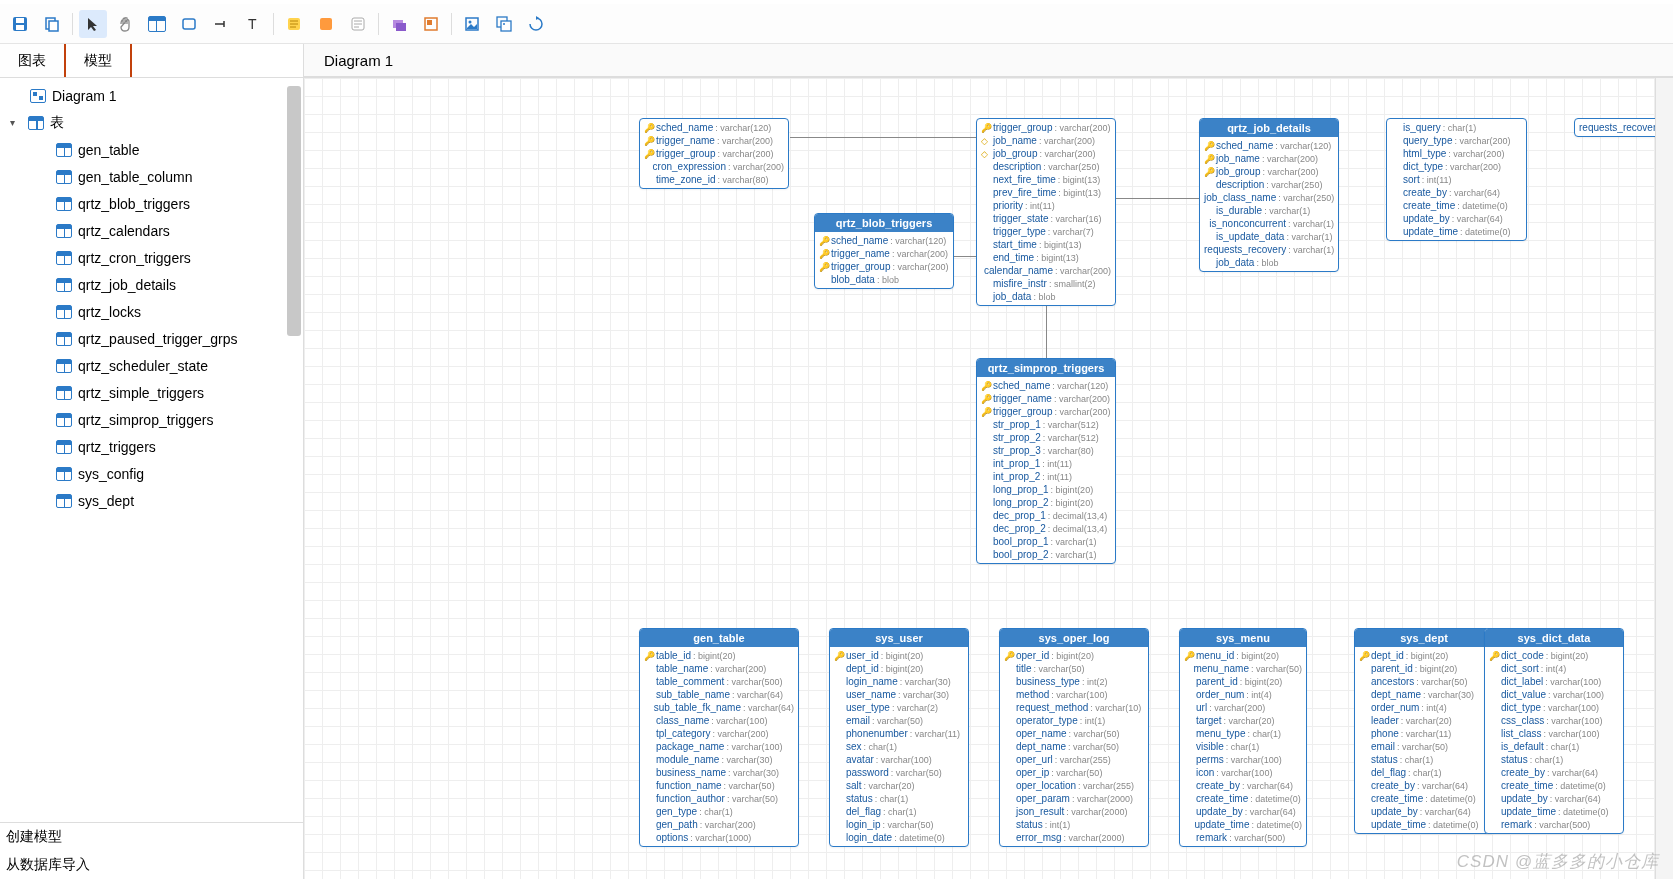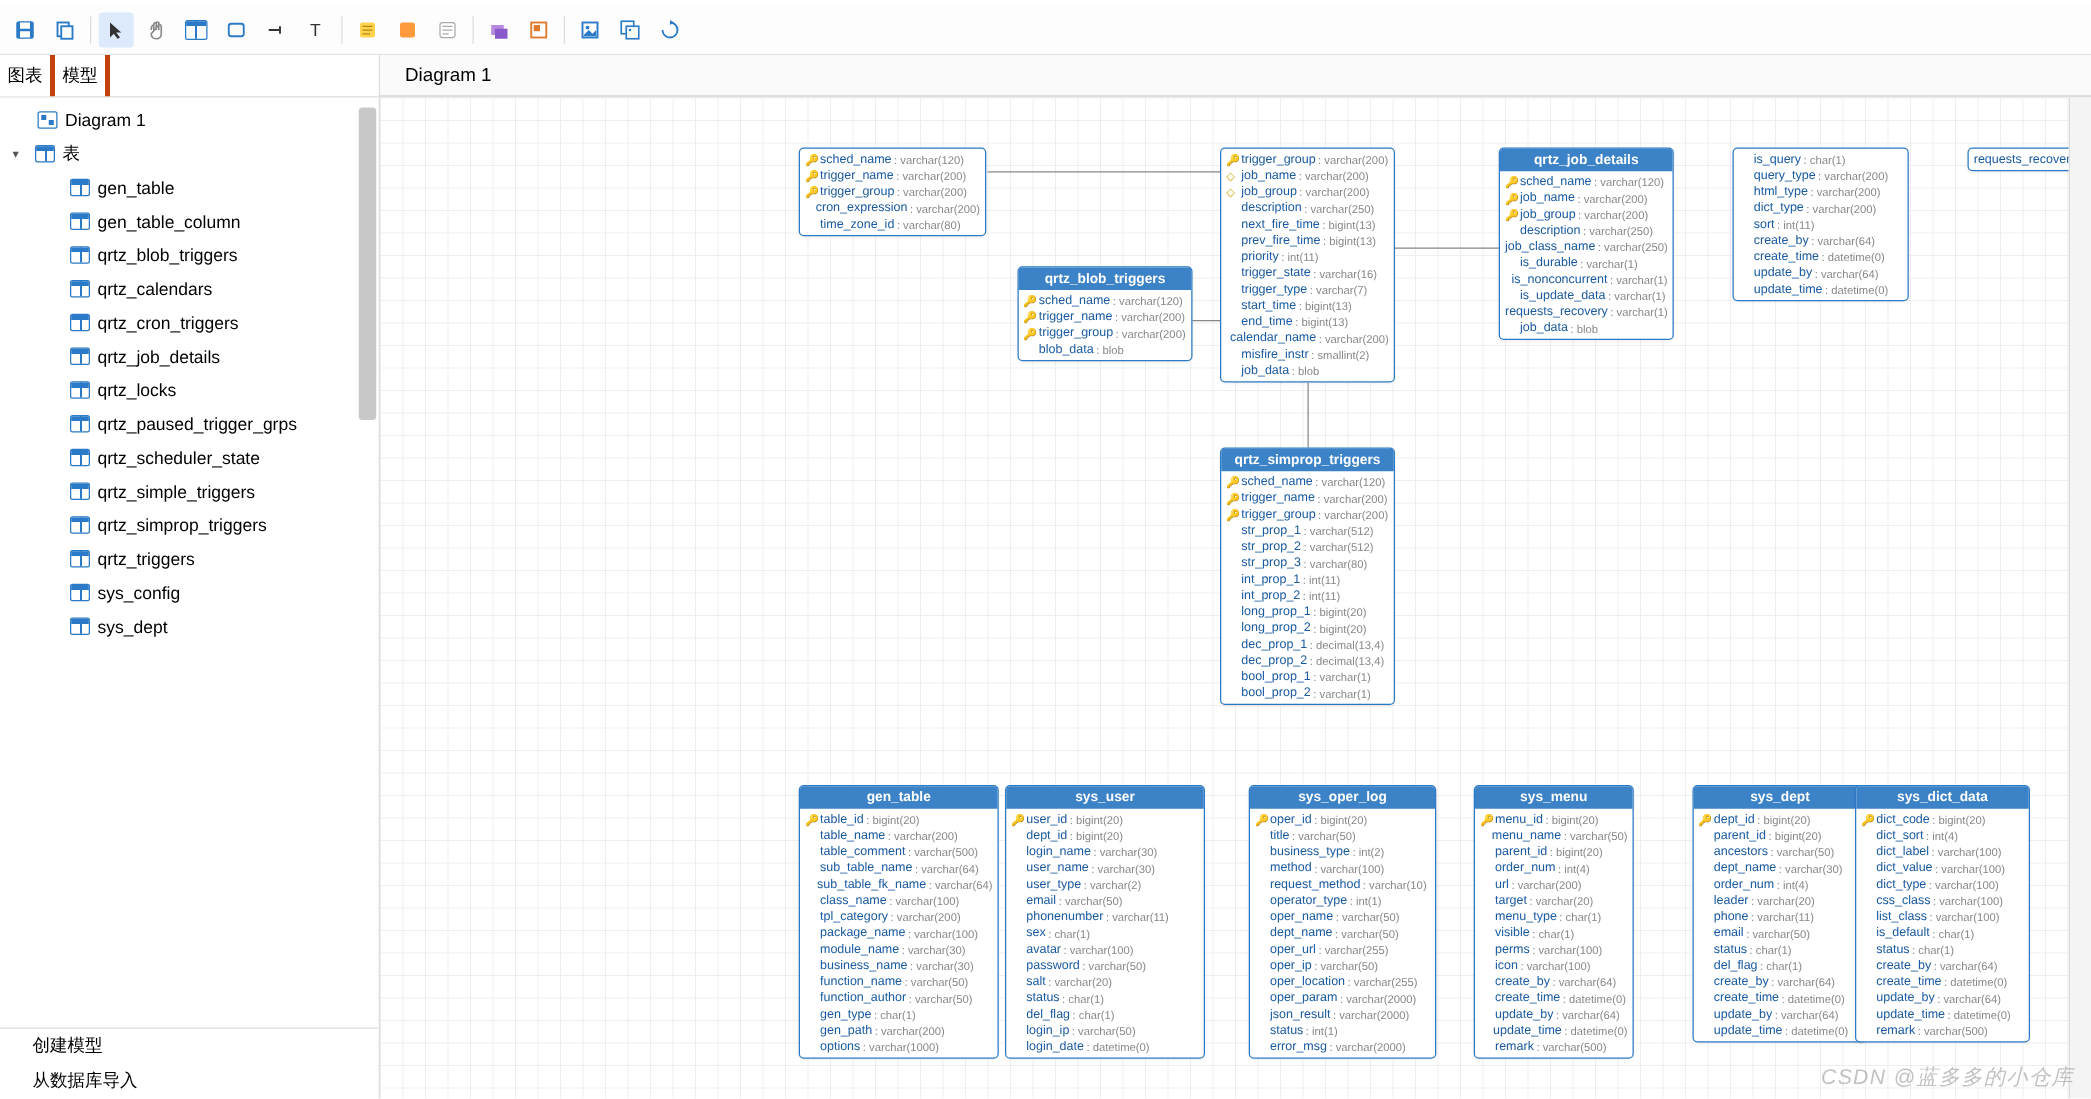--- a/index.html
+++ b/index.html
@@ -4,32 +4,32 @@
 <style>
 *{box-sizing:border-box;margin:0;padding:0;font-family:"Microsoft YaHei",Arial,sans-serif}
 body{width:1673px;height:879px;background:#fff;overflow:hidden;position:relative}
 .menubar{height:4px;background:#fff;display:flex;gap:40px;padding-left:20px;font-size:13px;color:#333;align-items:flex-start;overflow:hidden}
 .toolbar{height:40px;background:#fdfdfd;border-bottom:1px solid #e5e5e5;display:flex;align-items:center;padding:0 6px;gap:4px}
 .t-btn{width:28px;height:28px;display:flex;align-items:center;justify-content:center;border-radius:3px;cursor:pointer}
 .t-sep{width:1px;height:22px;background:#ddd;margin:0 2px}
 .main{display:flex;height:835px}
 .sidebar{width:304px;border-right:1px solid #ddd;display:flex;flex-direction:column;background:#fff}
 .side-tabs{height:34px;display:flex;border-bottom:1px solid #ddd}
-.side-tab{padding:0 6px;font-size:14px;display:flex;align-items:center;border-right:4px solid #c2410c;cursor:pointer}
+.side-tab{padding:0 18px;font-size:14px;display:flex;align-items:center;border-right:2px solid #c2410c;cursor:pointer}
 .side-tab.active{background:#fefefe}
 .tree{flex:1;overflow:auto;padding:4px 0;font-size:14px;position:relative}
 .tree-row{display:flex;align-items:center;height:27px;padding-left:10px;cursor:pointer;gap:6px}
 .tree-row.child{padding-left:56px}
 .tree-caret{width:12px;color:#555;font-size:10px}
 .ico-diag{width:16px;height:14px;border:1.5px solid #2b7ac7;border-radius:2px;position:relative}
 .ico-diag::before{content:"";position:absolute;width:4px;height:4px;background:#2b7ac7;top:2px;left:2px}
 .ico-diag::after{content:"";position:absolute;width:4px;height:4px;background:#2b7ac7;bottom:2px;right:2px}
 .ico-table{width:16px;height:14px;border:1.5px solid #2b7ac7;border-radius:2px;background:linear-gradient(#2b7ac7 0 4px,transparent 4px),linear-gradient(90deg,transparent 7px,#2b7ac7 7px 8.5px,transparent 8.5px)}
 .side-footer{border-top:1px solid #ddd}
-.sf-row{height:28px;padding:0 26px;font-size:14px;display:flex;align-items:center;cursor:pointer}
+.sf-row{height:28px;padding:0 6px;font-size:14px;display:flex;align-items:center;cursor:pointer}
 .scroll-track{position:absolute;right:2px;top:0;width:14px;height:100%}
 .scroll-thumb{position:absolute;top:8px;right:0;width:14px;height:250px;background:#c8c8c8;border-radius:3px}
 .canvas-wrap{flex:1;position:relative;background:#fff;overflow:hidden}
 .canvas-tab{position:absolute;top:0;left:0;height:34px;display:flex;align-items:center;padding:0 20px;font-size:15px;border-bottom:2px solid #ddd;width:100%;background:#fafafa}
 .canvas{position:absolute;top:34px;left:0;right:0;bottom:0;background-image:linear-gradient(#eee 1px,transparent 1px),linear-gradient(90deg,#eee 1px,transparent 1px);background-size:18px 18px}
 .entity{position:absolute;border:1px solid #2b7ac7;border-radius:4px;background:#fff;font-size:10px;box-shadow:0 1px 2px rgba(0,0,0,.05)}
 .ent-head{background:#3b82c7;color:#fff;text-align:center;font-weight:bold;padding:3px 4px;font-size:11px;border-radius:3px 3px 0 0}
 .ent-body{padding:2px 0}
 .ent-row{display:flex;align-items:center;padding:0 4px;height:13px;white-space:nowrap}
 .ent-key{width:12px;color:#d9a400;font-size:9px}
@@ -625,21 +625,21 @@
               <span class="ent-name">gen_path</span>
               <span class="ent-type">: varchar(200)</span>
             </div>
             <div class="ent-row">
               <span class="ent-key"></span>
               <span class="ent-name">options</span>
               <span class="ent-type">: varchar(1000)</span>
             </div>
           </div>
         </div>
-        <div class="entity" style="left: 500px; top: 550px; width: 160px;">
+        <div class="entity" style="left: 525px; top: 550px; width: 140px;">
           <div class="ent-head">sys_user</div>
           <div class="ent-body">
             <div class="ent-row">
               <span class="ent-key">🔑</span>
               <span class="ent-name">user_id</span>
               <span class="ent-type">: bigint(20)</span>
             </div>
             <div class="ent-row">
               <span class="ent-key"></span>
               <span class="ent-name">dept_id</span>

